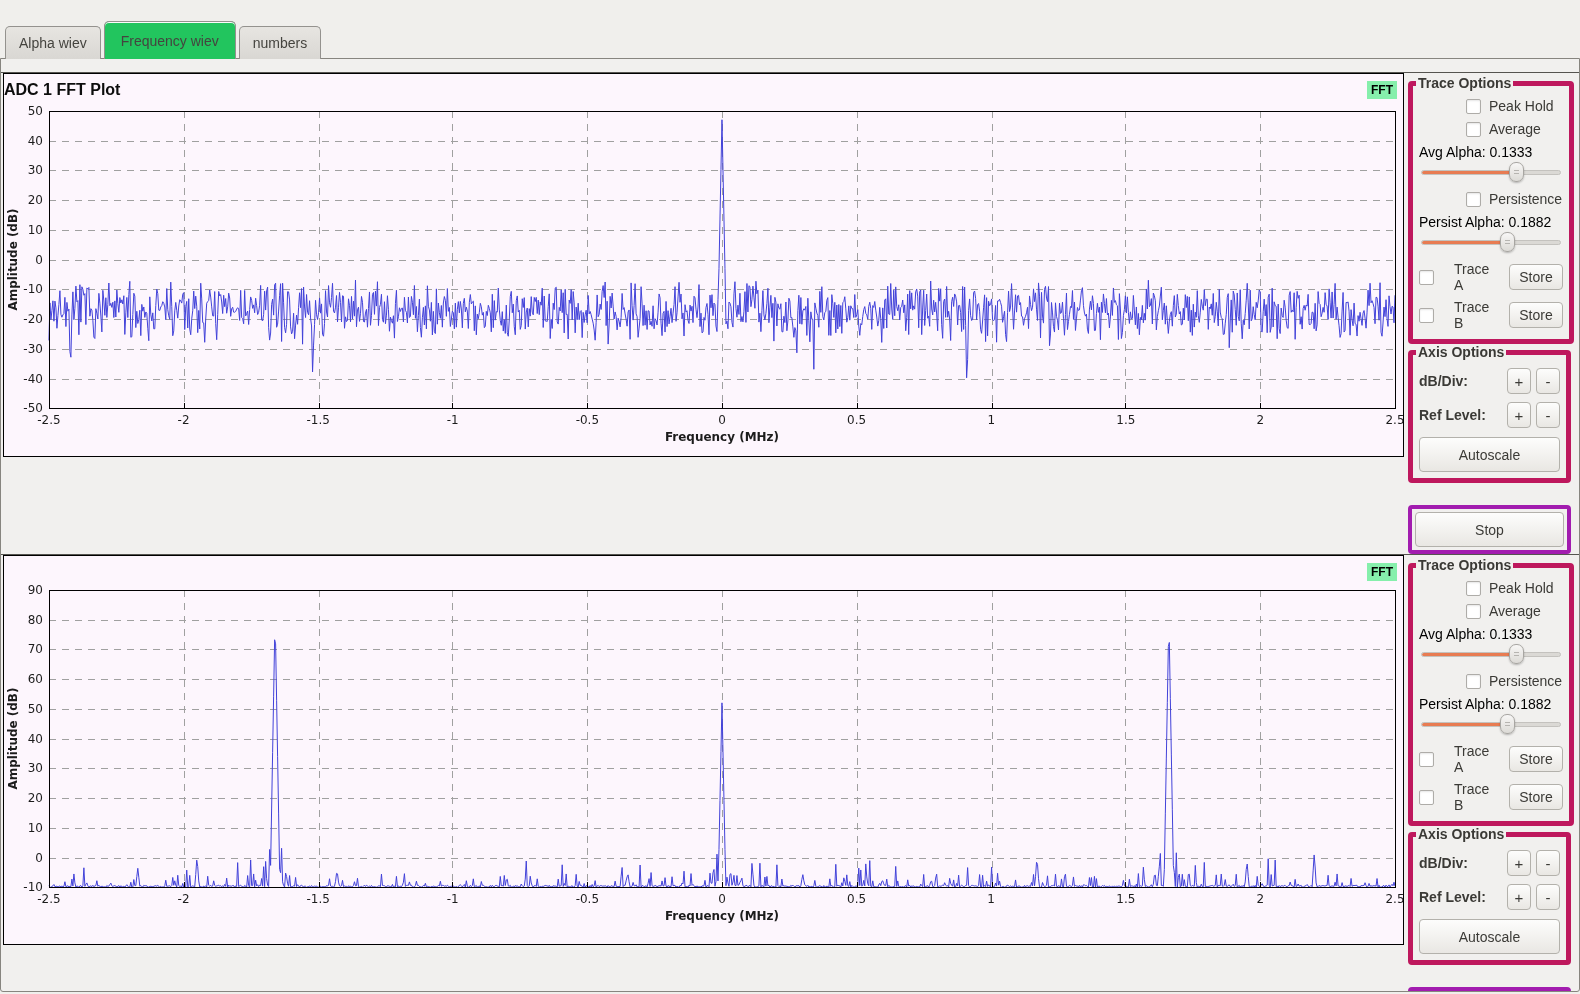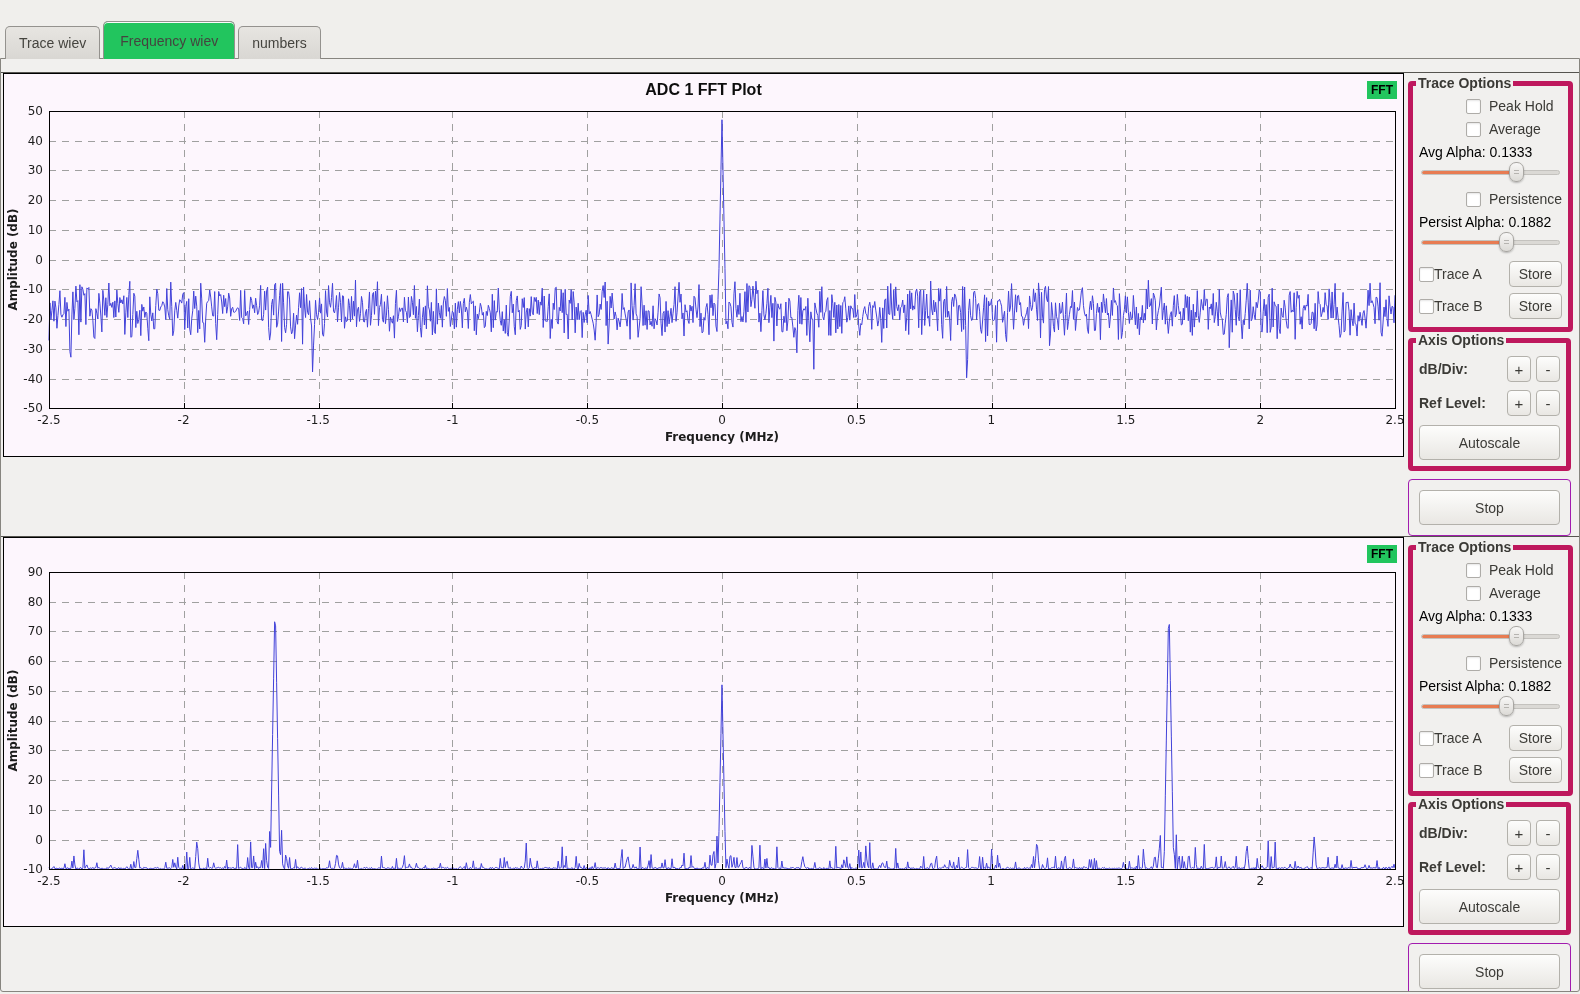--- a/index.html
+++ b/index.html
@@ -34,25 +34,25 @@
   .plot-frame {
     width:1401px; margin-left:2px; background:#fdf6fd;
     border:1px solid #000; position:relative; flex:none;
   }
   .row1 .plot-frame { height:384px; }
   .row2 .plot-frame { height:390px; }
   .chart { position:absolute; left:0; top:0; width:100%; height:100%; display:block; }
   svg text { font-family:"DejaVu Sans", sans-serif; font-size:12px; fill:#1c1c1c; }
   svg text.axlbl { font-weight:bold; font-size:12px; }
   .plot-title {
-    position:absolute; top:7px; left:0; width:100%; text-align:center;
+    position:absolute; top:7px; left:0; width:100%; 
     font-weight:bold; font-size:16px; color:#0d0d0d; pointer-events:none;
   }
   .fft-badge {
-    position:absolute; top:7px; right:6px; background:#22c55e; color:#000;
+    position:absolute; top:7px; right:6px; background:#86efac; color:#000;
     font-size:12px; font-weight:bold; padding:3px 4px; line-height:1;
   }
   
   .side-panel { width:171px; padding:2px 4px 0 4px; font-size:14px; flex:none; }
   .group { border:5px solid #be185d; border-radius:4px; margin:0; padding:0 6px 6px 6px; }
   .group legend { font-weight:bold; font-size:14px; color:#3a3935; padding:0 2px; margin-left:-3px; }
   .check-row { display:flex; align-items:center; gap:8px; margin:7px 0; cursor:default;padding-left:47px; }
   .cb {
     width:15px; height:15px; flex:none; background:#fff;
     border:1px solid #aeaca8; border-radius:2px;
@@ -72,35 +72,35 @@
   }
   .slider-handle::after {
     content:""; position:absolute; left:4px; right:4px; top:7px; height:5px;
     background:repeating-linear-gradient(#b6b4b0 0 1px, transparent 1px 3px);
   }
   .btn {
     font-family:"Liberation Sans", sans-serif; font-size:14px; color:#3c3b37;
     background:linear-gradient(#fdfdfc,#e9e7e3);
     border:1px solid #b3b1ab; border-radius:4px; padding:3px 10px; cursor:default;
   }
-  .trace-row { display:flex; align-items:center; gap:0; margin:6px 0 2px 0; }
+  .trace-row { display:flex; align-items:center; gap:20px; margin:6px 0 2px 0; }
   .store-btn { margin-left:auto; padding:4px 9px; }
   .axis-row { display:flex; align-items:center; margin:8px 0; }
   .axis-row .lbl { flex:1;font-weight:bold; }
   .pm-btn { width:24px; height:26px; padding:0; margin-left:5px; font-size:15px; line-height:1; }
   .wide-btn { display:block; width:100%; height:35px; margin-top:9px; padding:3px 0; }
-  .stop-frame { border:1px solid #a21caf; border-radius:4px; margin-top:8px; padding:10px; }
+  .stop-frame { border:4px solid #a21caf; border-radius:4px; margin-top:22px; padding:3px; }
   .stop-frame .wide-btn { margin-top:0; }
   .bottom-space { flex:1; }
 </style>
 </head>
 <body>
 
 <div class="tabbar">
-  <div class="tab">Trace wiev</div>
+  <div class="tab">Alpha wiev</div>
   <div class="tab active">Frequency wiev</div>
   <div class="tab">numbers</div>
 </div>
 
 <div class="content-frame">
 
   <div class="row row1">
     <div class="plot-frame">
       <svg class="chart" viewBox="0 0 1401 384" preserveAspectRatio="none">
           <g>

